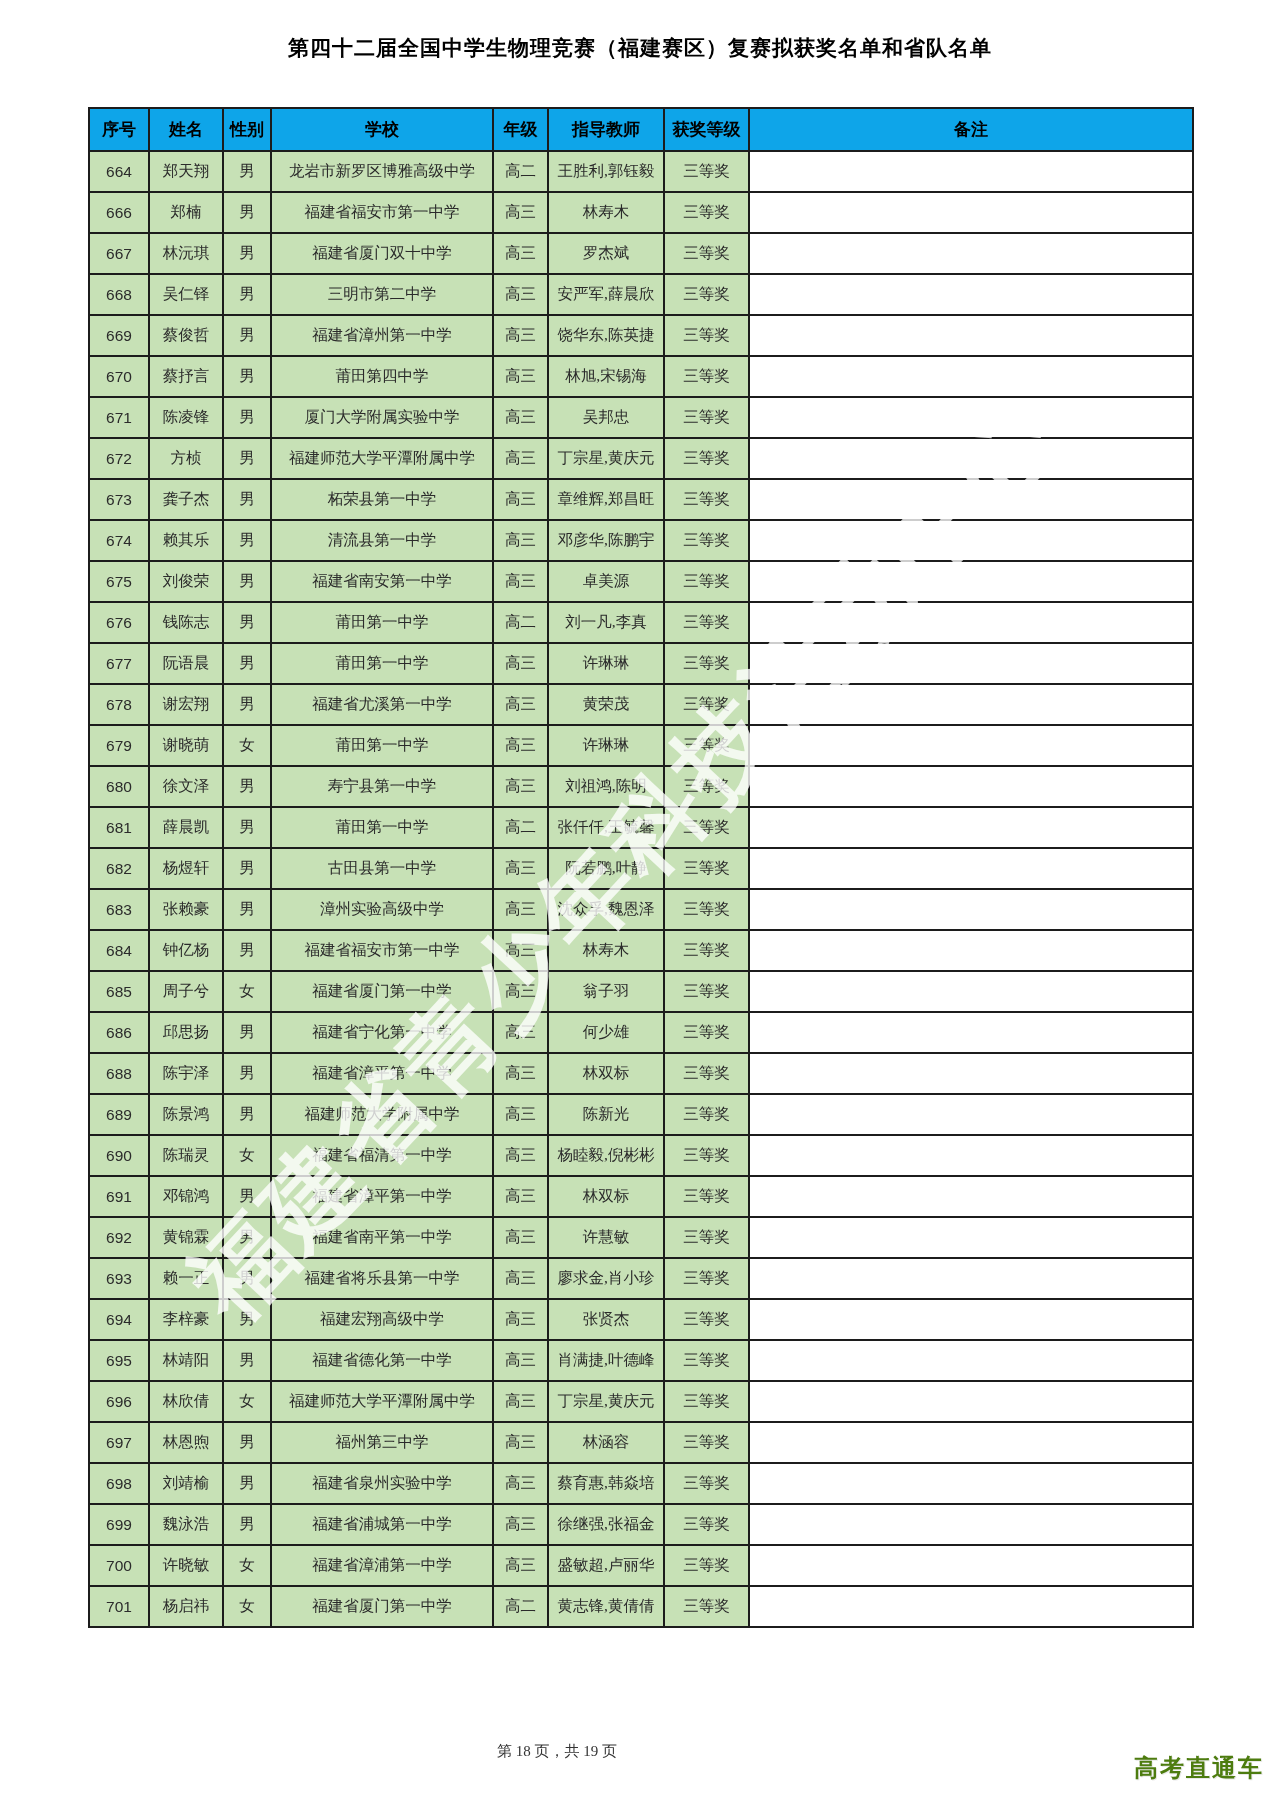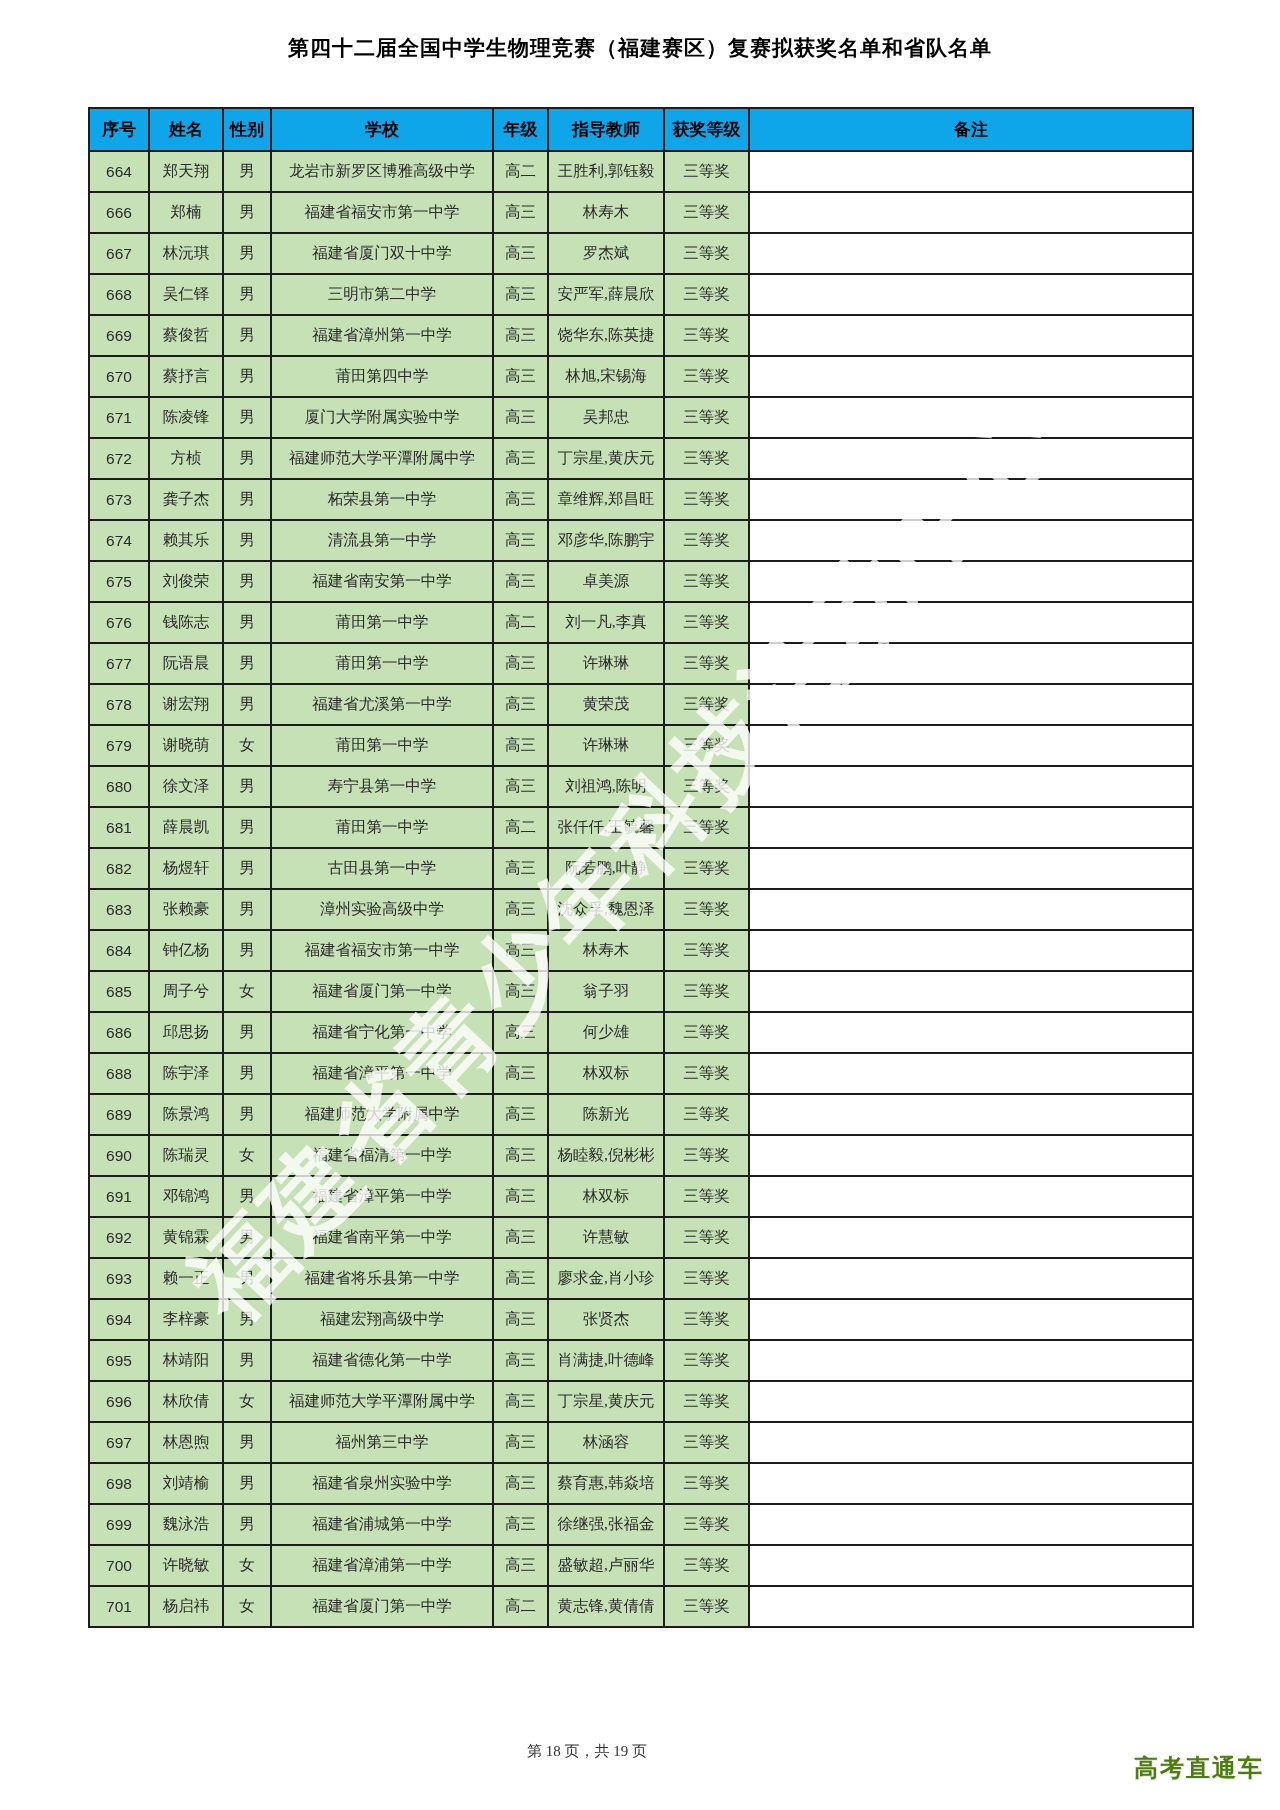--- a/index.html
+++ b/index.html
@@ -75,21 +75,20 @@
   }
   .page-footer {
     position: absolute;
     top: 1742px;
     left: 0;
     width: 1114px;
     text-align: center;
     font-size: 15px;
     color: #333333;
     z-index: 2;
-    margin-left: 30px;
   }
   .brand-logo {
     position: absolute;
     top: 1752px;
     right: 16px;
     font-size: 24px;
     font-weight: bold;
     letter-spacing: 2px;
     color: #4d7c0f;
     text-shadow: 1px 1px 0 #e9e9e9;

